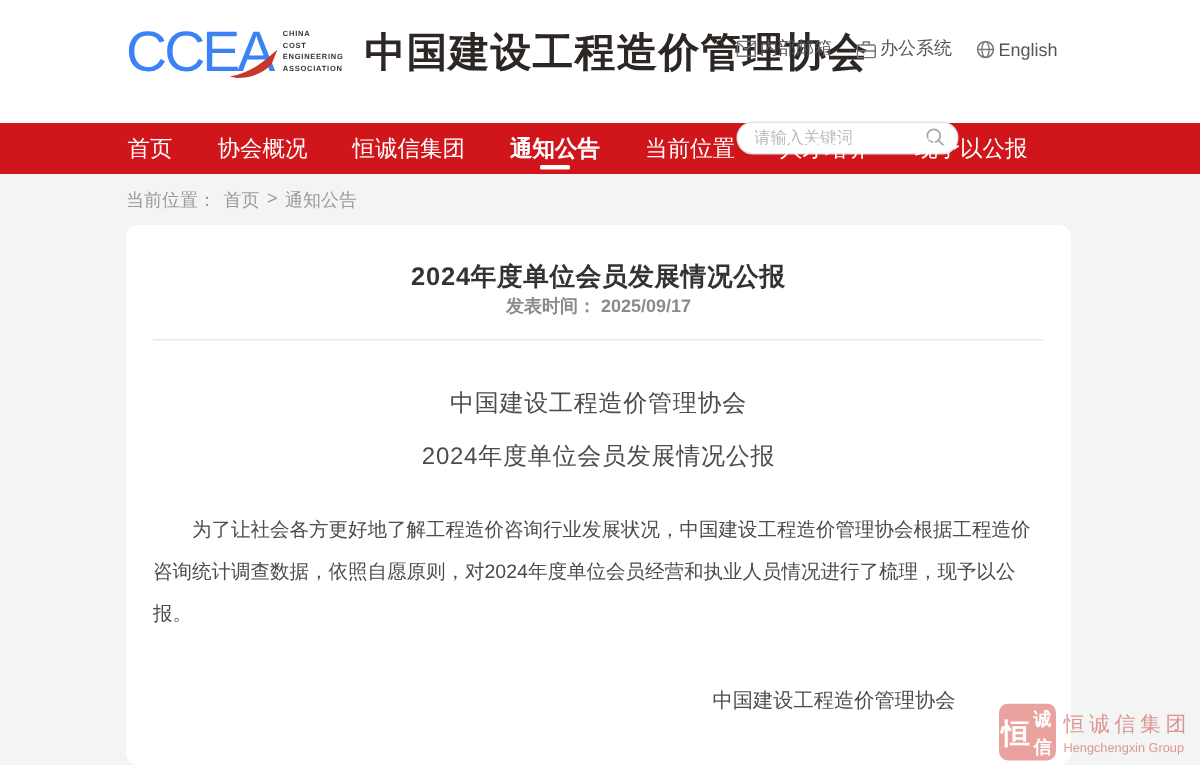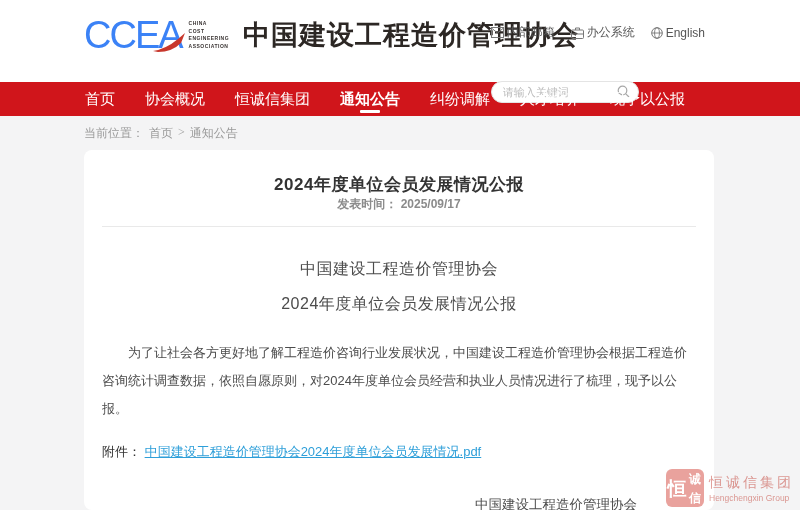--- a/index.html
+++ b/index.html
@@ -29,21 +29,21 @@
 
   
   .nav { height:34px; background:#d0151b; display:flex; align-items:stretch; padding-left:84px; }
   .nav-item { color:#ffffff; font-size:15px; display:flex; align-items:center; padding:0 1px;
               margin-right:28px; position:relative; cursor:pointer; white-space:nowrap; }
   .nav-item.active { font-weight:bold; }
   .nav-item.active::after { content:""; position:absolute; left:50%; transform:translateX(-50%);
               bottom:3px; width:20px; height:3px; background:#ffffff; border-radius:1px; }
 
   
-  .breadcrumb { padding:9px 0 8px 84px; font-size:12px; color:#9a9a9a; display:flex; gap:5px; align-items:flex-start;font-family:Liberation Serif, serif; }
+  .breadcrumb { padding:9px 0 8px 84px; font-size:12px; color:#9a9a9a; display:flex; gap:5px; align-items:flex-start; }
   .breadcrumb .crumb-link { cursor:pointer; }
 
   
   .card { margin-left:84px; width:630px; height:360px; background:#ffffff; border-radius:8px;
           padding:0 18px; position:relative; }
   .article-title { text-align:center; padding-top:23px; font-size:17px; font-weight:bold; color:#333; letter-spacing:.5px; }
   .publish-row { text-align:center; font-size:12px; color:#8b8b8b; font-weight:bold; }
   .divider { border-bottom:1px solid #e9e9e9; margin-top:13px; }
   .body-title { text-align:center; font-size:16px; color:#4c4c4c; letter-spacing:.5px; }
   .body-title.l1 { margin-top:32px; }
@@ -118,21 +118,21 @@
       </svg>
     </div>
   </div>
 </div>
 
 <div class="nav">
   <div class="nav-item">首页</div>
   <div class="nav-item">协会概况</div>
   <div class="nav-item">恒诚信集团</div>
   <div class="nav-item active">通知公告</div>
-  <div class="nav-item">纠纷调解</div>
+  <div class="nav-item">当前位置</div>
   <div class="nav-item">人才培养</div>
   <div class="nav-item">现予以公报</div>
 </div>
 
 <div class="breadcrumb">
   <span>当前位置：</span>
   <span class="crumb-link">首页</span>
   <span>&gt;</span>
   <span class="crumb-link">通知公告</span>
 </div>
@@ -143,24 +143,20 @@
     <span>发表时间：</span>
     <span>2025/09/17</span>
   </div>
   <div class="divider"></div>
 
   <div class="body-title l1">中国建设工程造价管理协会</div>
   <div class="body-title l2">2024年度单位会员发展情况公报</div>
 
   <div class="paragraph">为了让社会各方更好地了解工程造价咨询行业发展状况，中国建设工程造价管理协会根据工程造价咨询统计调查数据，依照自愿原则，对2024年度单位会员经营和执业人员情况进行了梳理，现予以公报。</div>
 
-  <div class="attachment">
-    <span>附件：</span>
-    <a>中国建设工程造价管理协会2024年度单位会员发展情况.pdf</a>
-  </div>
 
   <div class="signature">
     <div>中国建设工程造价管理协会</div>
 
   </div>
 </div>
 
 <div class="watermark">
   <div class="seal">
     <span class="big">恒</span>

